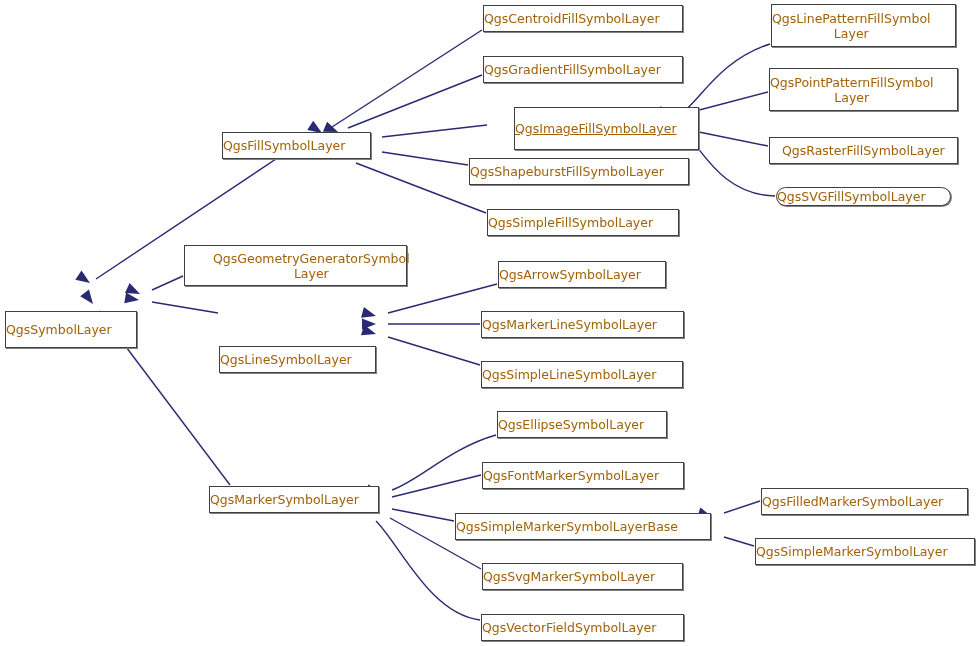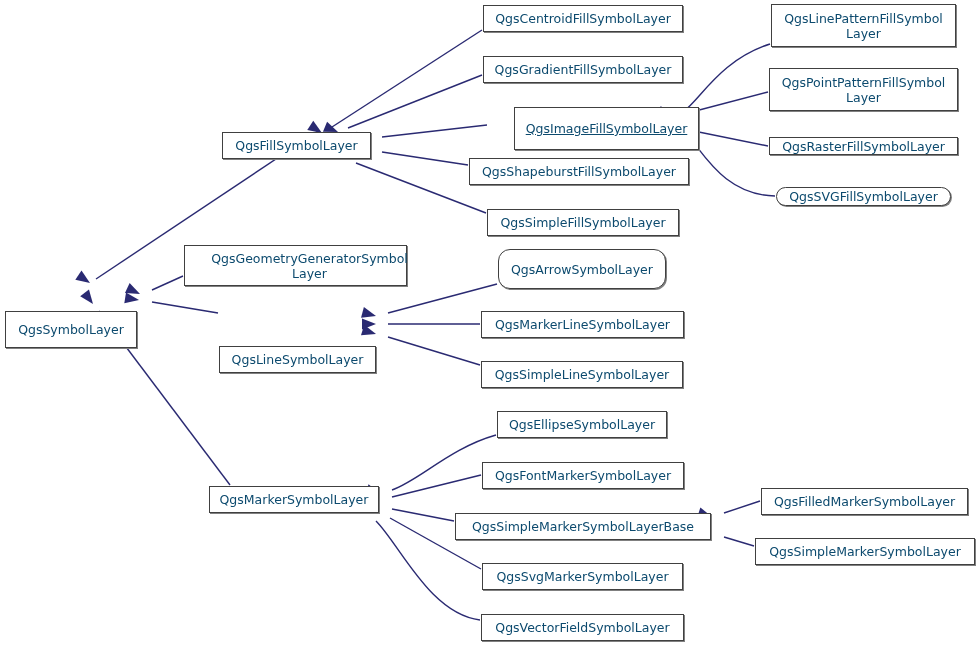--- a/index.html
+++ b/index.html
@@ -22,23 +22,22 @@
     height: 646px;
   }
   .class-node {
     position: absolute;
     box-sizing: border-box;
     background: #ffffff;
     border: 1px solid #404040;
     box-shadow: 1px 1px 0 0 #808080;
     display: flex;
     align-items: center;
-    justify-content: center;
     text-align: center;
-    color: #0c4a6e;
+    color: #a16207;
     font-size: 12.5px;
     line-height: 15px;
     letter-spacing: 0px;
     white-space: pre-line;
     z-index: 2;
   }
 </style>
 </head>
 <body>
 
@@ -102,23 +101,23 @@
       <div class="class-node" style="left: 209px; top: 486px; width: 170px; height: 27px;"><span>QgsMarkerSymbolLayer</span></div>
       <div class="class-node" style="left: 483px; top: 5px; width: 200px; height: 27px;"><span>QgsCentroidFillSymbolLayer</span></div>
       <div class="class-node" style="left: 483px; top: 56px; width: 200px; height: 27px;"><span>QgsGradientFillSymbolLayer</span></div>
       <div class="class-node" style="left: 514px; top: 107px; width: 185px; height: 43px; text-decoration: underline;"><span>QgsImageFillSymbolLayer</span></div>
       <div class="class-node" style="left: 469px; top: 158px; width: 220px; height: 27px;"><span>QgsShapeburstFillSymbolLayer</span></div>
       <div class="class-node" style="left: 487px; top: 209px; width: 192px; height: 27px;"><span>QgsSimpleFillSymbolLayer</span></div>
       <div class="class-node" style="left: 771px; top: 4px; width: 185px; height: 43px;"><span>QgsLinePatternFillSymbol
 Layer</span></div>
       <div class="class-node" style="left: 769px; top: 68px; width: 189px; height: 43px;"><span>QgsPointPatternFillSymbol
 Layer</span></div>
-      <div class="class-node" style="left: 769px; top: 137px; width: 189px; height: 18px;"><span>QgsRasterFillSymbolLayer</span></div>
+      <div class="class-node" style="left: 769px; top: 137px; width: 189px; height: 27px; padding-left: 12px;"><span>QgsRasterFillSymbolLayer</span></div>
       <div class="class-node" style="left: 776px; top: 187px; width: 175px; height: 19px; border-radius: 10px;"><span>QgsSVGFillSymbolLayer</span></div>
-      <div class="class-node" style="left: 498px; top: 249px; width: 168px; height: 40px; border-radius: 12px;"><span>QgsArrowSymbolLayer</span></div>
+      <div class="class-node" style="left: 498px; top: 261px; width: 168px; height: 27px;"><span>QgsArrowSymbolLayer</span></div>
       <div class="class-node" style="left: 481px; top: 311px; width: 203px; height: 27px;"><span>QgsMarkerLineSymbolLayer</span></div>
       <div class="class-node" style="left: 481px; top: 361px; width: 202px; height: 27px;"><span>QgsSimpleLineSymbolLayer</span></div>
       <div class="class-node" style="left: 497px; top: 411px; width: 170px; height: 27px;"><span>QgsEllipseSymbolLayer</span></div>
       <div class="class-node" style="left: 482px; top: 462px; width: 202px; height: 27px;"><span>QgsFontMarkerSymbolLayer</span></div>
       <div class="class-node" style="left: 455px; top: 513px; width: 256px; height: 27px;"><span>QgsSimpleMarkerSymbolLayerBase</span></div>
       <div class="class-node" style="left: 482px; top: 563px; width: 201px; height: 27px;"><span>QgsSvgMarkerSymbolLayer</span></div>
       <div class="class-node" style="left: 481px; top: 614px; width: 203px; height: 27px;"><span>QgsVectorFieldSymbolLayer</span></div>
       <div class="class-node" style="left: 761px; top: 488px; width: 207px; height: 27px;"><span>QgsFilledMarkerSymbolLayer</span></div>
       <div class="class-node" style="left: 755px; top: 538px; width: 220px; height: 27px;"><span>QgsSimpleMarkerSymbolLayer</span></div>
     </div>

